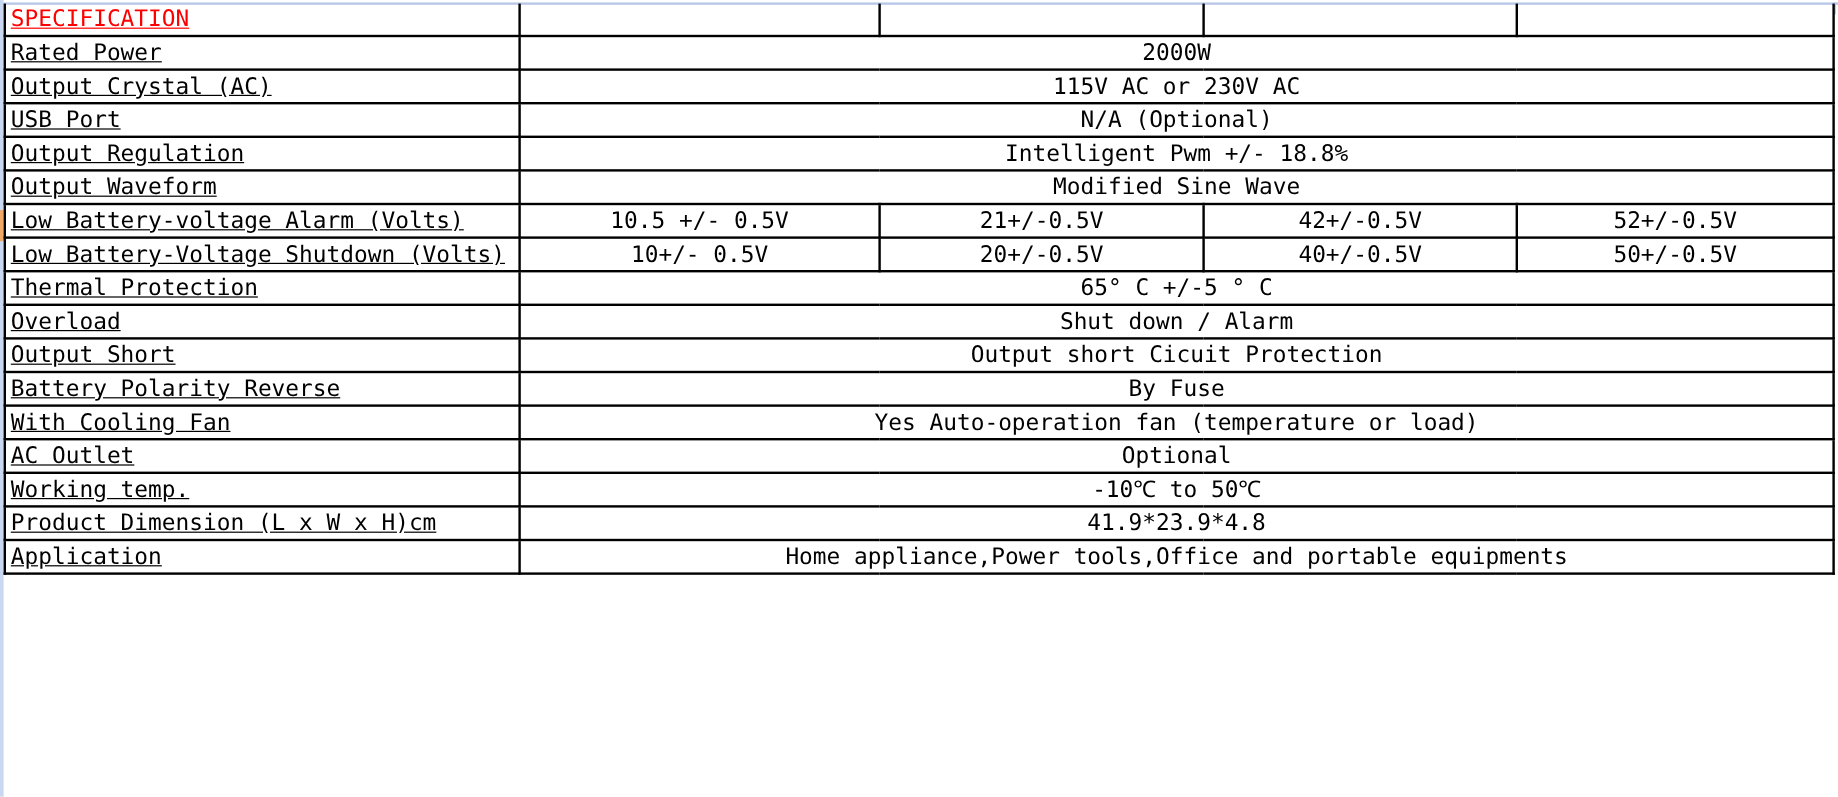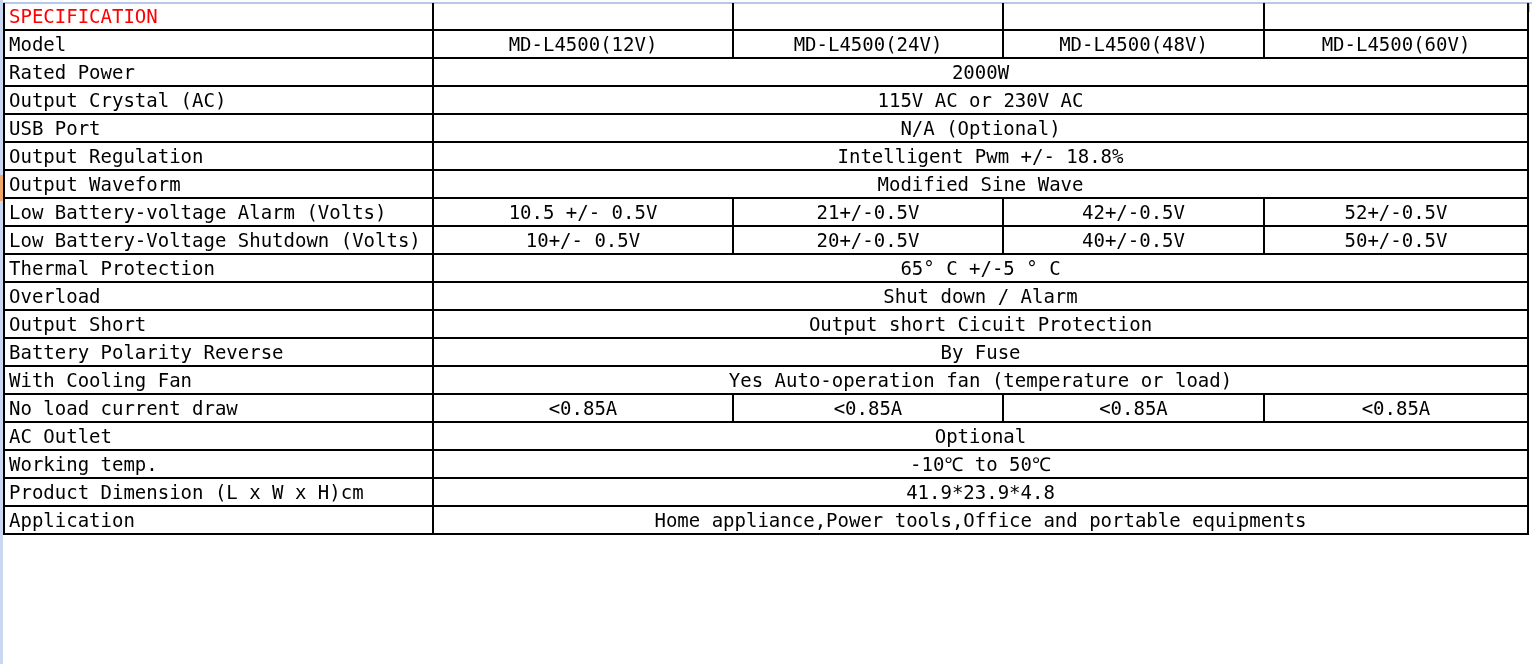--- a/index.html
+++ b/index.html
@@ -16,21 +16,21 @@
     border-collapse:collapse;table-layout:fixed;
     border:2px solid #000;border-top:none;
   }
   td{
     border:2px solid #000;
     height:26px;padding:0;
     font-size:19px;line-height:26px;color:#000;
     overflow:hidden;
   }
   tr.first td{border-top:none;}
-  td.lbl{text-align:left;padding-left:4px;white-space:pre;}
+  td.lbl{text-align:left;padding-left:4px;white-space:pre;text-decoration:underline;}
   td.val{text-align:center;white-space:pre;}
   td.title{color:#ff0000;font-size:19px;}
 </style>
 </head>
 <body>
 
 <div class="topline"></div>
 <div class="right-tick"></div>
 <div class="leftstrip"></div>
 <div class="orangemark"></div>
@@ -46,27 +46,20 @@
 
   <tbody>
       <tr class="first">
     <td class="lbl title">SPECIFICATION</td>
     <td class="val"></td>
     <td class="val"></td>
     <td class="val"></td>
     <td class="val"></td>
   </tr>
 
-  <tr>
-    <td class="lbl">Model</td>
-    <td class="val">MD-L4500(12V)</td>
-    <td class="val">MD-L4500(24V)</td>
-    <td class="val">MD-L4500(48V)</td>
-    <td class="val">MD-L4500(60V)</td>
-  </tr>
 
   <tr>
     <td class="lbl">Rated Power</td>
     <td class="val" colspan="4">2000W</td>
   </tr>
 
 
   <tr>
     <td class="lbl">Output Crystal (AC)</td>
     <td class="val" colspan="4">115V AC or 230V AC</td>
@@ -123,27 +116,20 @@
   <tr>
     <td class="lbl">Battery Polarity Reverse</td>
     <td class="val" colspan="4">By Fuse</td>
   </tr>
 
   <tr>
     <td class="lbl">With Cooling Fan</td>
     <td class="val" colspan="4">Yes Auto-operation fan (temperature or load)</td>
   </tr>
 
-  <tr>
-    <td class="lbl">No load current draw</td>
-    <td class="val">&lt;0.85A</td>
-    <td class="val">&lt;0.85A</td>
-    <td class="val">&lt;0.85A</td>
-    <td class="val">&lt;0.85A</td>
-  </tr>
 
   <tr>
     <td class="lbl">AC Outlet</td>
     <td class="val" colspan="4">Optional</td>
   </tr>
 
   <tr>
     <td class="lbl">Working temp.</td>
     <td class="val" colspan="4">-10℃ to 50℃</td>
   </tr>

